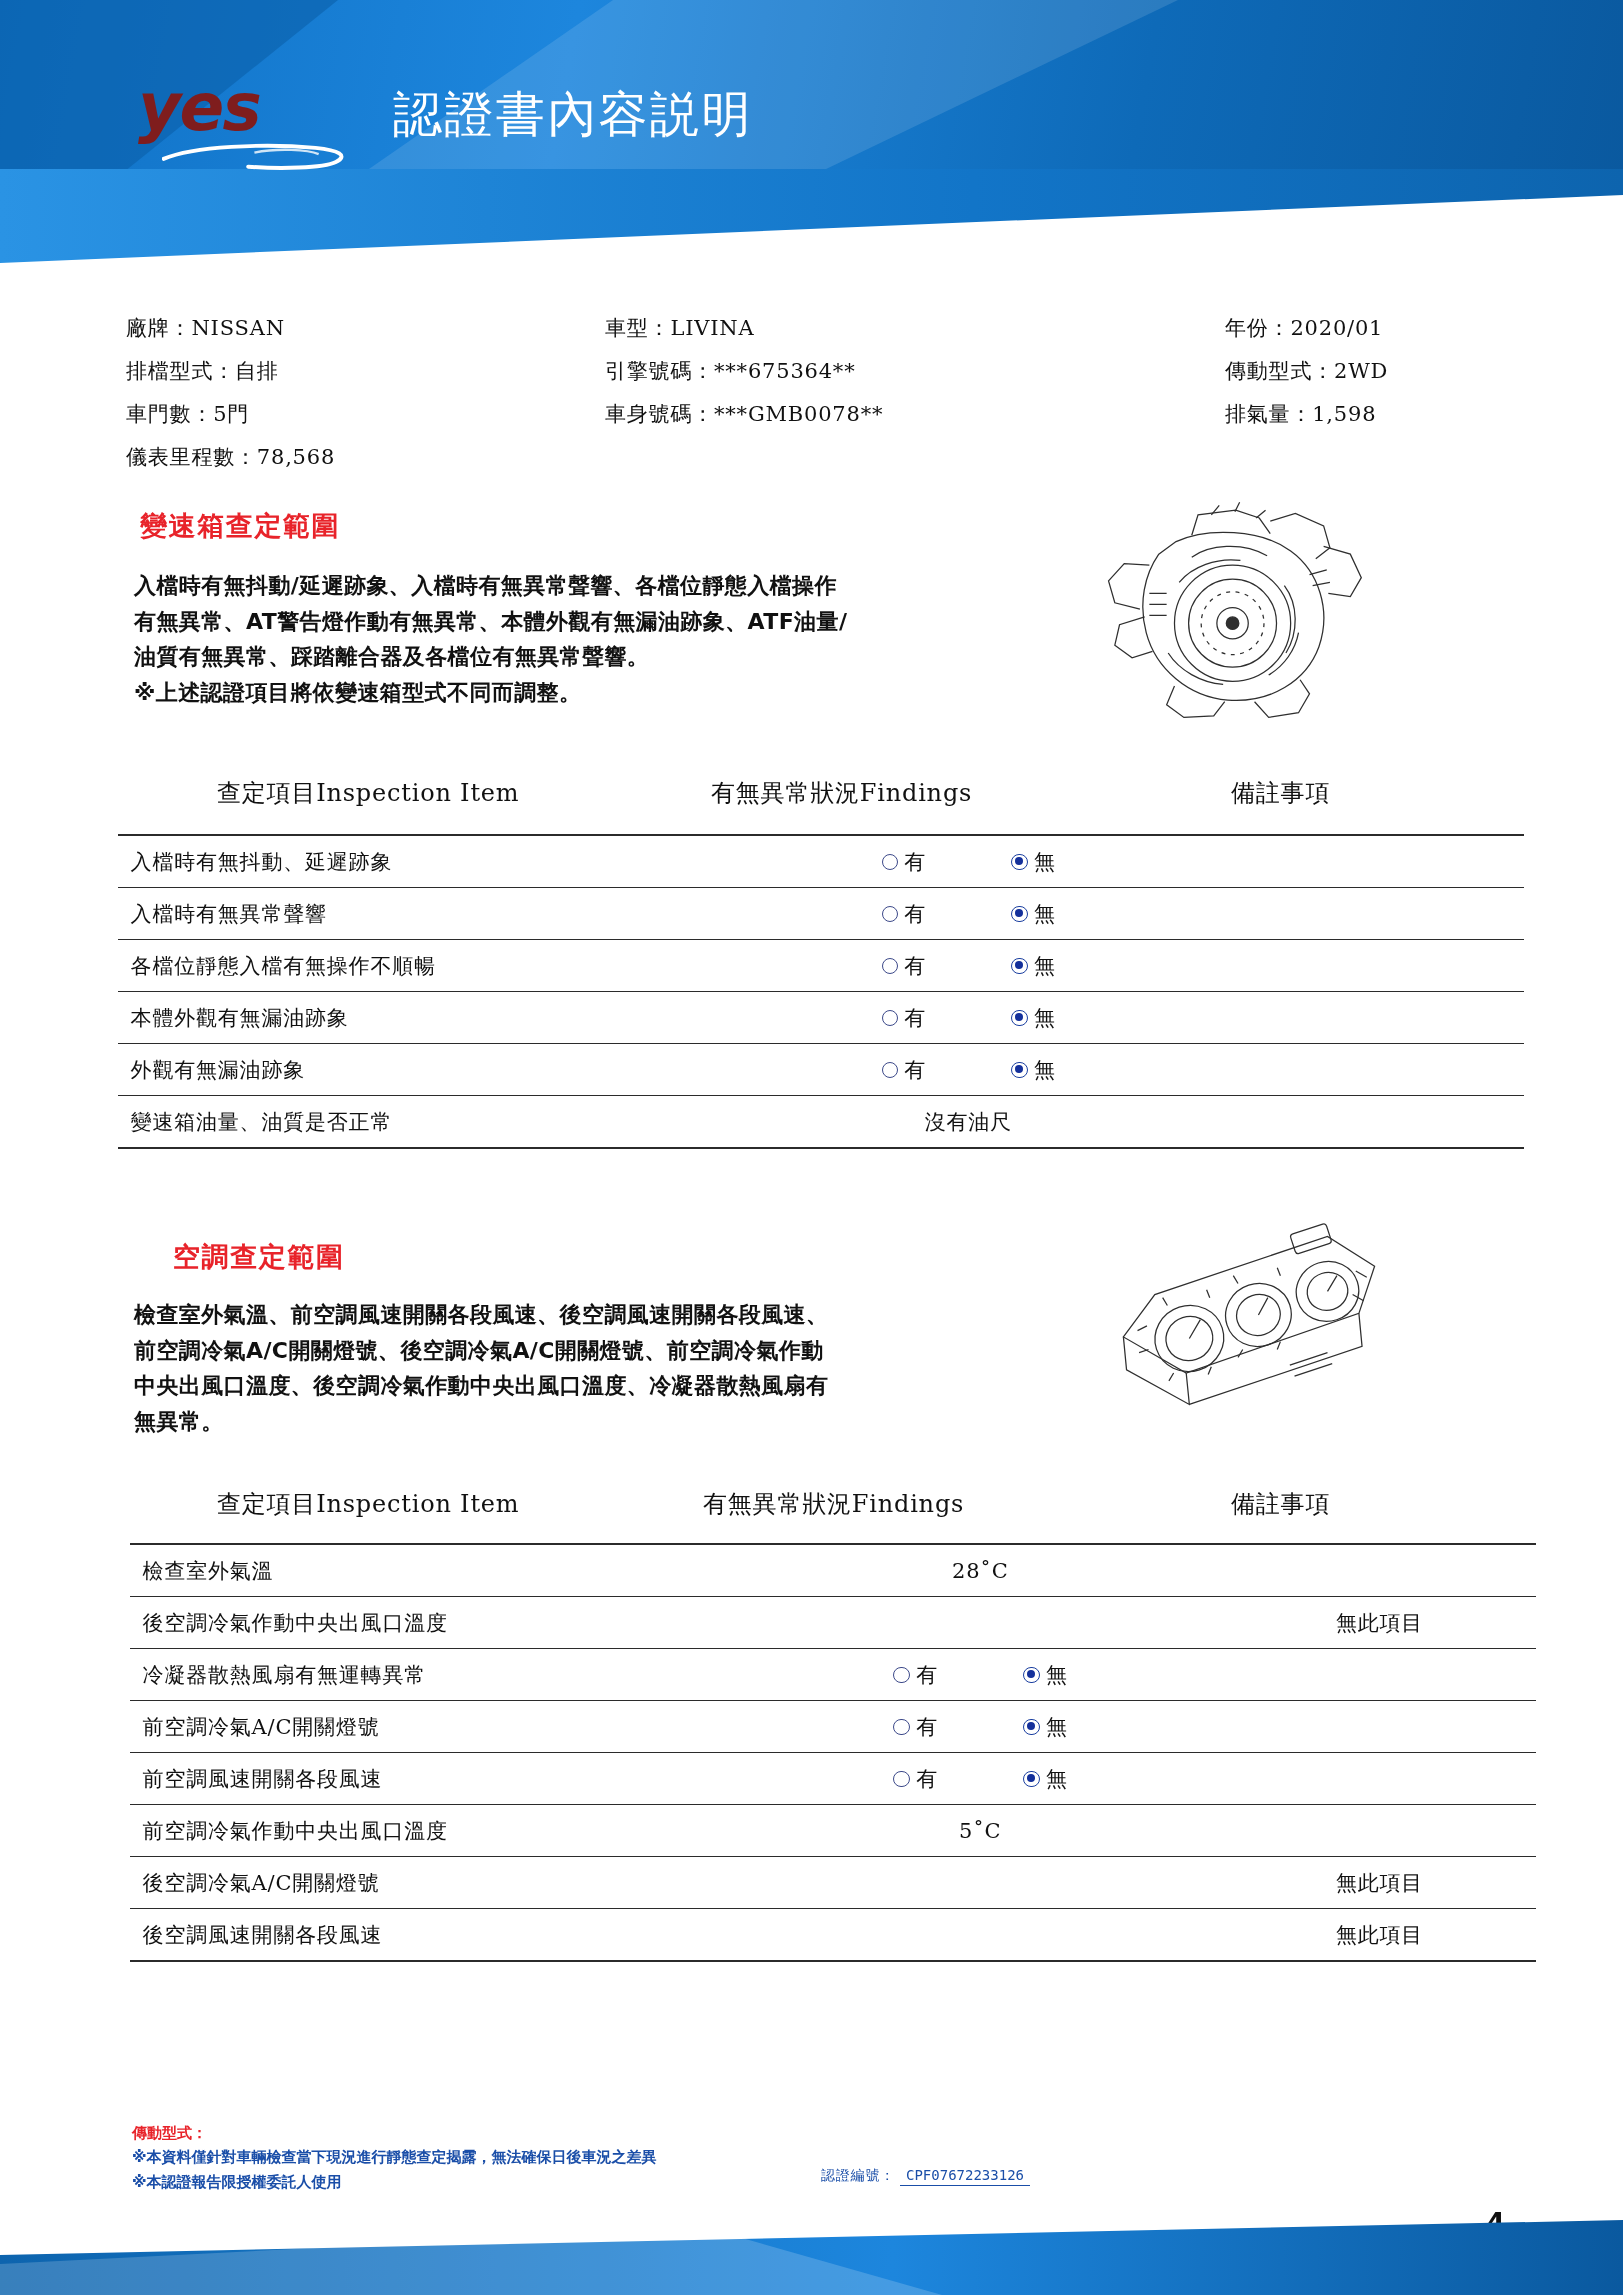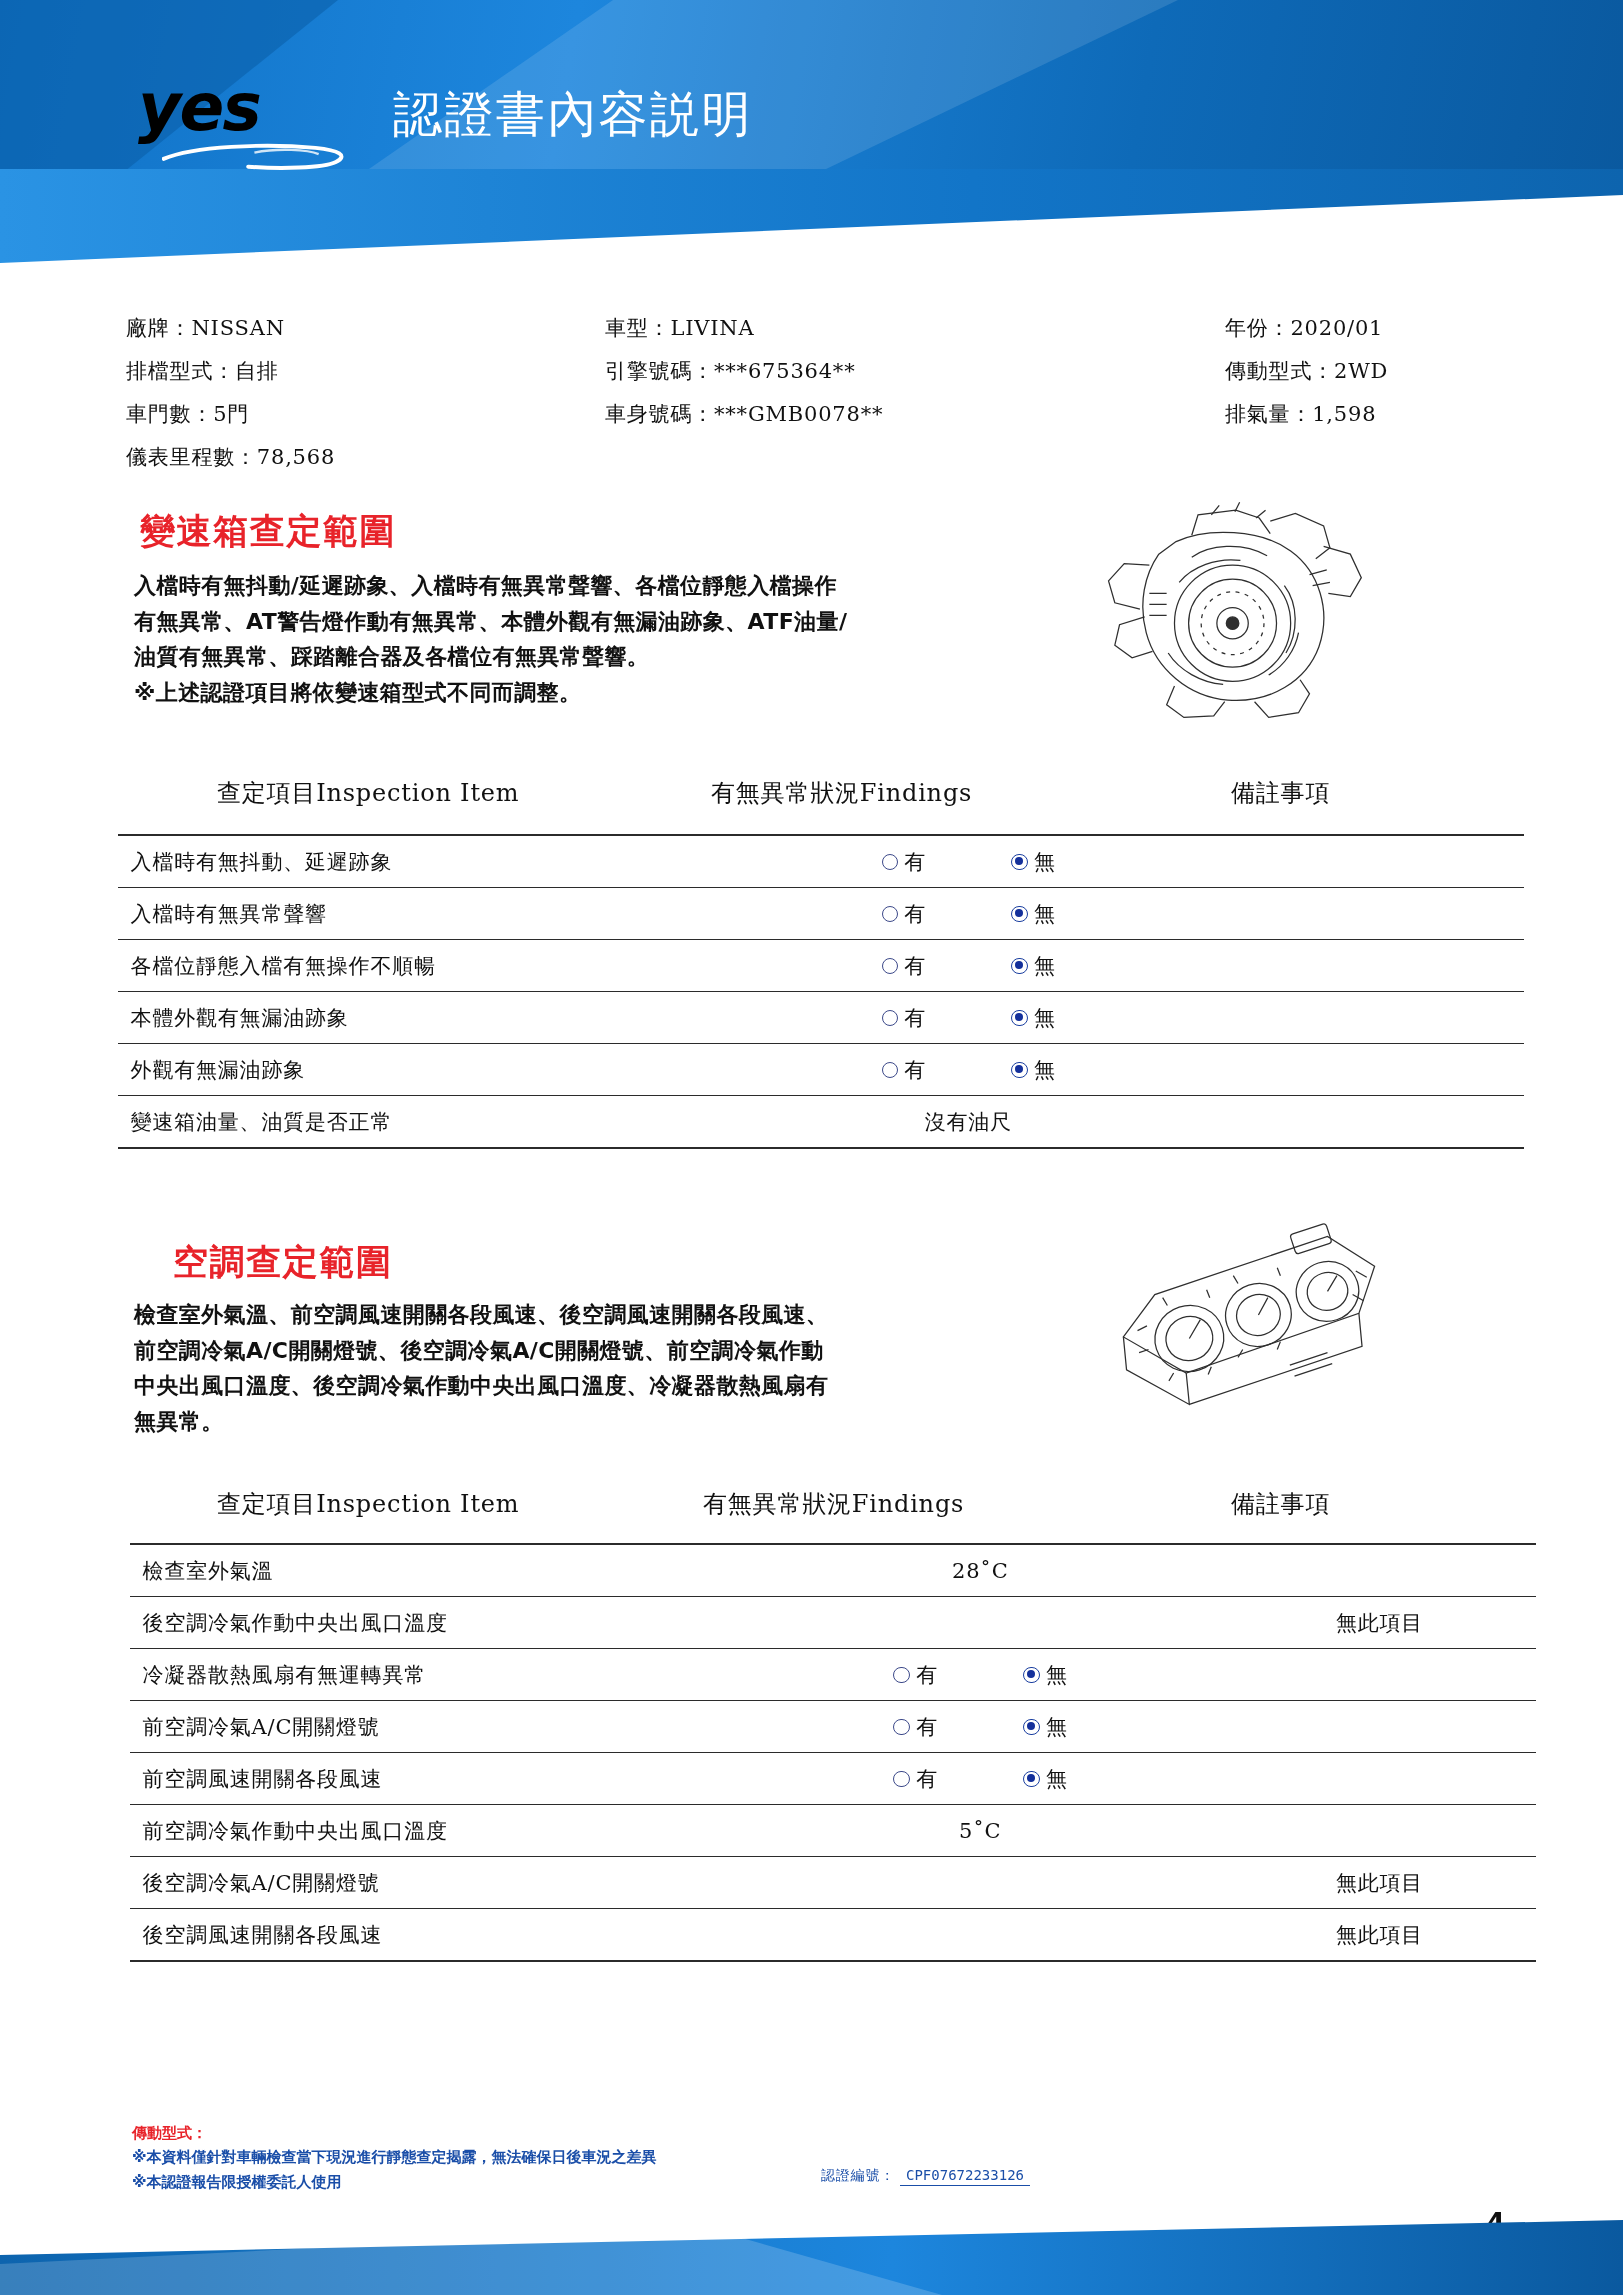--- a/index.html
+++ b/index.html
@@ -74,21 +74,21 @@
     left: 138px;
     top: 75px;
     width: 236px;
     height: 86px;
   }
   .logo-text {
     font-family: "DejaVu Sans", sans-serif;
     font-weight: bold;
     font-style: italic;
     font-size: 66px;
-    color: #000000;
+    color: #7f1d1d;
     letter-spacing: -1.6px;
     line-height: 1;
     position: absolute;
     top: 0; left: 0;
   }
   .logo-swoosh {
     position: absolute;
     left: 23.6px;
     top: 68px;
     width: 188px;
@@ -122,21 +122,21 @@
   .vi-c1 { width: 479px; }
   .vi-c2 { width: 620px; }
   .vi-c3 { width: 283px; }
   .vi-item { white-space: nowrap; letter-spacing: 0.8px; }
 
   
   .section-title {
     position: absolute;
     font-family: "DejaVu Sans", sans-serif;
     font-weight: bold;
-    font-size: 35px;
+    font-size: 27px;
     color: #e8232a;
     letter-spacing: 1.6px;
   }
   .section-desc {
     position: absolute;
     font-family: "DejaVu Sans", sans-serif;
     font-size: 22px;
     color: #111;
     line-height: 1.62;
     font-weight: bold;

